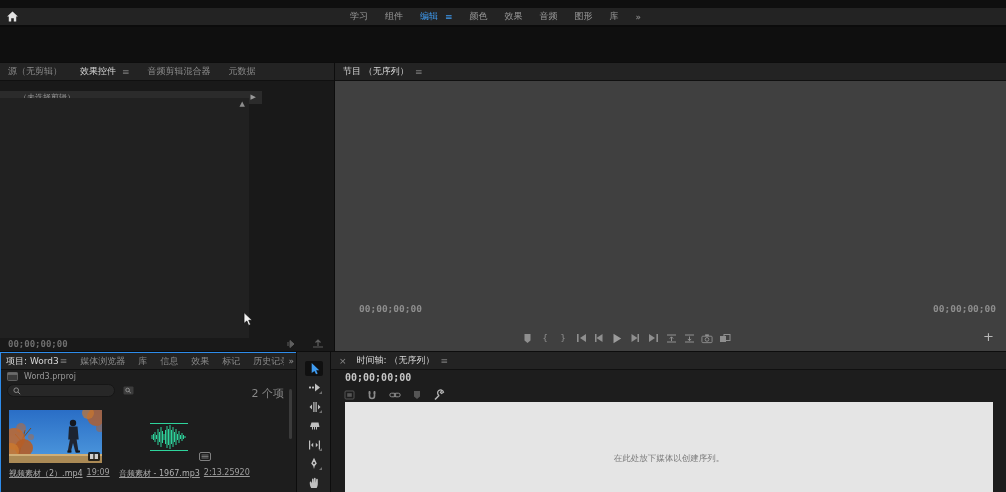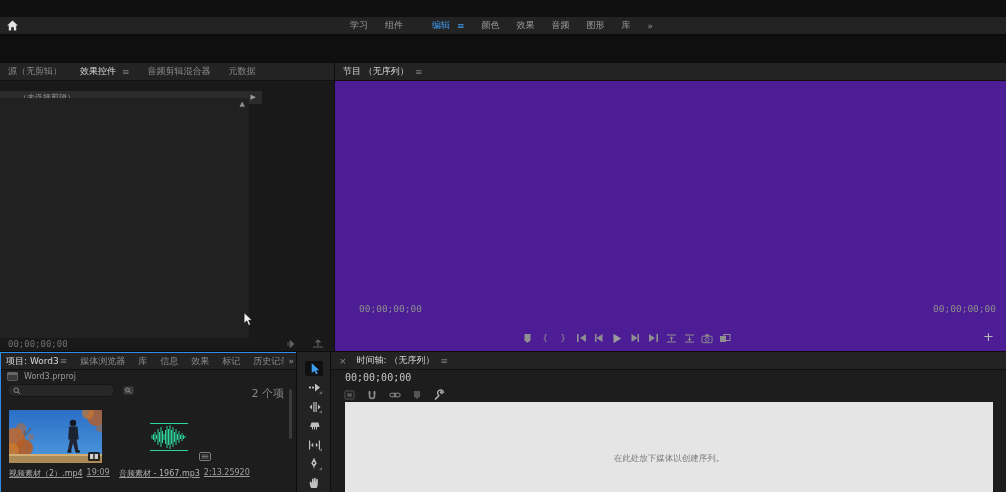--- a/index.html
+++ b/index.html
@@ -1,48 +1,48 @@
 <!DOCTYPE html>
 <html><head>
 <meta charset="utf-8">
 <style>
   html,body{margin:0;padding:0;background:#0f0f0f;}
   .app{position:relative;width:1006px;height:492px;background:#0f0f0f;overflow:hidden;
        font-family:"DejaVu Sans",sans-serif;color:#9a9a9a;cursor:default;}
   svg{display:block;}
 
   
-  .topbar{position:absolute;left:0;top:17px;width:1006px;height:17px;background:#232323;border-bottom:2px solid #0b0b0b;}
+  .topbar{position:absolute;left:0;top:8px;width:1006px;height:17px;background:#232323;border-bottom:2px solid #0b0b0b;}
   .home-btn{position:absolute;left:5px;top:1px;width:15px;height:15px;display:flex;align-items:center;justify-content:center;}
   .ws-tabs{position:absolute;left:350px;top:0;height:17px;display:flex;align-items:center;gap:17px;font-size:9px;color:#9a9a9a;white-space:nowrap;}
-  .ws-tab.active{color:#3f9bf0;margin-left:12px;}
+  .ws-tab.active{color:#3f9bf0;}
   .ws-menu{color:#3f9bf0;font-size:9px;margin-left:-10px;}
   .ws-overflow{color:#9a9a9a;font-size:9px;margin-left:0px;}
 
   
   .panel{position:absolute;background:#1d1d1d;box-shadow:0 0 0 1px #0d0d0d;margin-top:44px;}
   .tabbar{height:17px;background:#232323;display:flex;align-items:center;gap:18px;
           font-size:9px;color:#8b8b8b;padding:0 8px;border-bottom:1px solid #101010;
           white-space:nowrap;overflow:hidden;}
   .tab.active{color:#d8d8d8;}
   .menu-glyph{color:#7a7a7a;margin-left:-12px;font-size:9px;}
-  .mono{font-family:"DejaVu Sans Mono",monospace;}
+  .mono{font-family:"DejaVu Sans Mono",monospace;font-weight:bold;}
 
   
   .ec{left:0;top:19px;width:334px;height:289px;background:#191919;}
   .ec-clip{position:absolute;left:0;top:28px;width:243px;height:13px;background:#2b2b2b;
            color:#989898;font-size:8px;line-height:13px;padding-left:19px;}
   .ec-clip .expand{position:absolute;right:6px;top:0;font-size:7px;color:#9a9a9a;}
   .ec-body{position:absolute;left:0;top:35px;width:249px;height:240px;background:#212121;}
   .ec-scroll-up{position:absolute;right:4px;top:2px;font-size:7px;color:#8d8d8d;}
   .ec-tc{position:absolute;left:8px;top:276px;font-size:9px;color:#6f6f6f;}
   .ec-bottom-icons{position:absolute;right:10px;top:276px;display:flex;gap:14px;}
 
   
-  .program{left:335px;top:19px;width:671px;height:289px;background:#4c1d95;}
+  .program{left:335px;top:19px;width:671px;height:289px;background:#404040;}
   .pm-tc-left{position:absolute;left:24px;top:240px;font-size:9.5px;color:#8e8e8e;}
   .pm-tc-right{position:absolute;right:10px;top:240px;font-size:9.5px;color:#8e8e8e;}
   .transport{position:absolute;left:186px;top:269px;display:flex;align-items:center;gap:6px;}
   .tbtn{width:12px;height:12px;display:flex;align-items:center;justify-content:center;color:#8f8f8f;font-size:9px;}
   .pm-add{position:absolute;right:12px;top:267px;color:#b8b8b8;font-size:13px;line-height:13px;}
 
   
   .project{left:0;top:308px;width:297px;height:184px;border:1px solid #2e8ceb;box-sizing:border-box;background:#1d1d1d;}
   .project .tabbar{gap:13px;padding:0 5px;height:16px;position:relative;}
   .pj-overflow{position:absolute;right:2px;top:0;height:16px;line-height:16px;background:#232323;padding-left:4px;color:#9a9a9a;}

